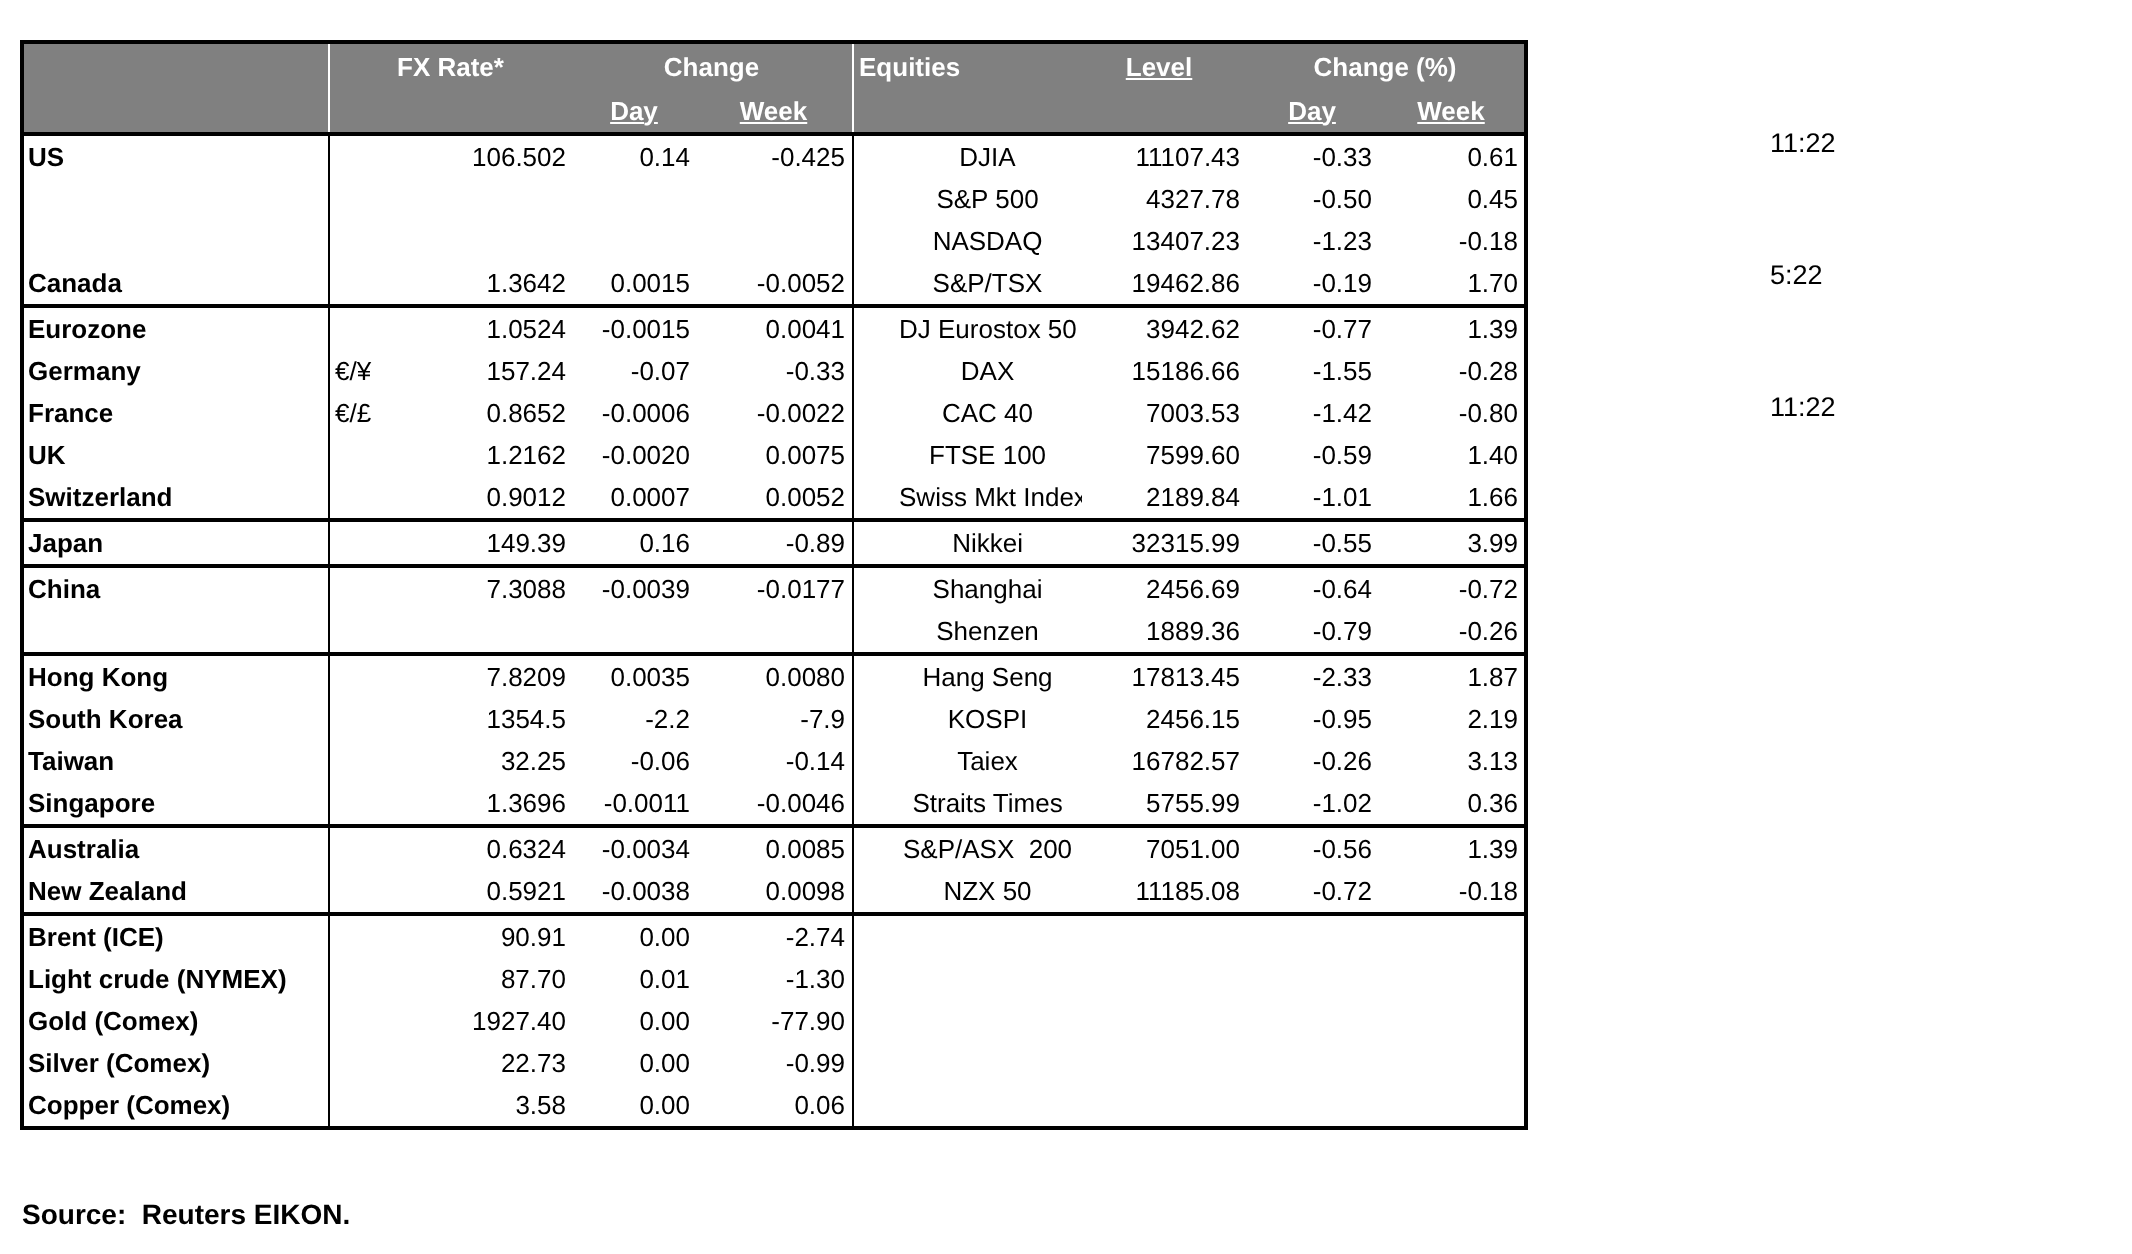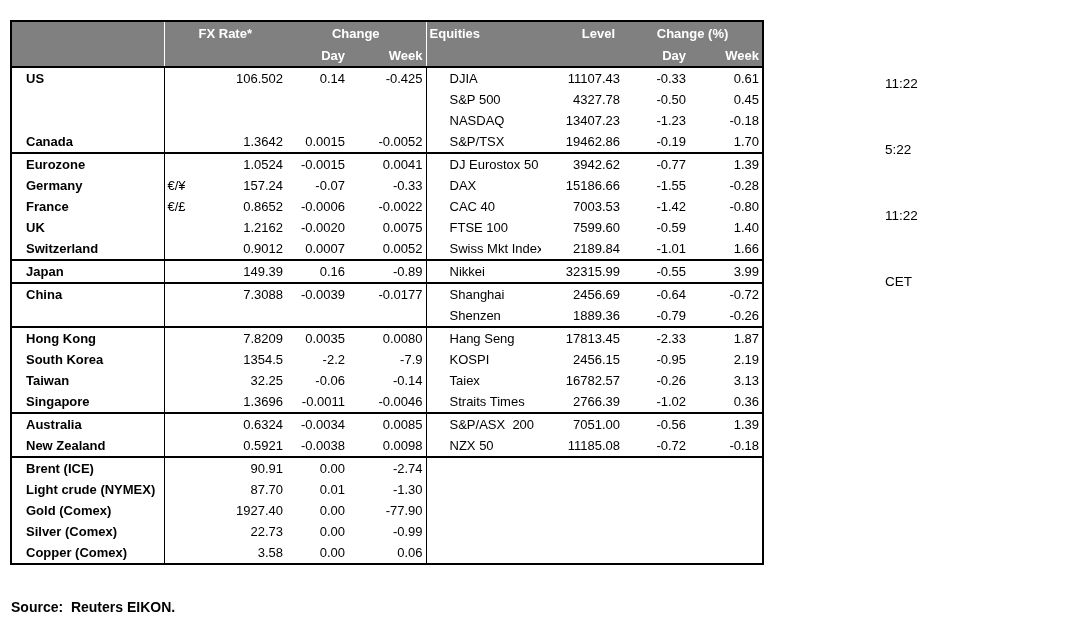--- a/index.html
+++ b/index.html
@@ -29,39 +29,39 @@
 
   thead th {
     background: var(--header-bg, #808080);
     color: var(--header-text, #ffffff);
     font-weight: bold; font-size: 13px;
     height: 22px; padding: 0 3px;
     white-space: pre; overflow: hidden;
   }
   thead .h-center { text-align: center; }
   thead .h-left   { text-align: left; margin-top: 23px; }
-  thead .h-right  { text-align: right; }
+  thead .h-right  { text-align: center; text-decoration: underline; }
   thead .pad-r    { padding-right: 8px; }
   thead .sep-left { border-left: 1px solid #ffffff; }
 
   tbody td {
     font-size: 13px; height: 21px;
     padding: 0 3px;
     white-space: pre; overflow: hidden;
     vertical-align: middle;
   }
-  td.c-label  { font-weight: bold; text-align: left; padding-left: 14px; }
+  td.c-label  { font-weight: bold; text-align: left; padding-left: 2px; }
   td.c-label.indent { }
   td.c-pair   { text-align: left; border-left: 1px solid var(--border, #000); }
-  td.c-equity { text-align: left; border-left: 1px solid var(--border, #000); padding-left: 23px; }
+  td.c-equity { text-align: center; border-left: 1px solid var(--border, #000); padding-left: 23px; }
   td.c-num    { text-align: right; }
   tr.group-start td { border-top: 2px solid var(--border, #000); }
 
   .meta-panel {
-    position: absolute; left: 885px; top: 29px;
+    position: absolute; left: 885px; top: 17px;
     font-size: 13.5px; line-height: 22px;
     white-space: pre;
   }
   .notes {
     position: absolute; left: 11px; top: 555px;
     font-size: 14px; font-weight: bold; line-height: 21px;
     white-space: pre;
   }
 </style>
 </head>
@@ -266,21 +266,21 @@
       <td class="c-num">-0.26</td>
       <td class="c-num">3.13</td>
     </tr>
         <tr>
       <td class="c-label">Singapore</td>
       <td class="c-pair"></td>
       <td class="c-num">1.3696</td>
       <td class="c-num">-0.0011</td>
       <td class="c-num">-0.0046</td>
       <td class="c-equity">Straits Times</td>
-      <td class="c-num">2766.39</td>
+      <td class="c-num">5755.99</td>
       <td class="c-num">-1.02</td>
       <td class="c-num">0.36</td>
     </tr>
         <tr class="group-start">
       <td class="c-label">Australia</td>
       <td class="c-pair"></td>
       <td class="c-num">0.6324</td>
       <td class="c-num">-0.0034</td>
       <td class="c-num">0.0085</td>
       <td class="c-equity">S&amp;P/ASX  200</td>
@@ -354,21 +354,20 @@
       <td class="c-num"></td>
       <td class="c-num"></td>
     </tr>
       </tbody>
   </table>
 
   <aside class="meta-panel">
     <div>11:22</div>
     <div>5:22</div>
     <div>11:22</div>
-    <div>CET</div>
   </aside>
 
   <footer class="notes">
     <div>Source:  Reuters EIKON.</div>
     
     
   </footer>
 
 </div>
 

